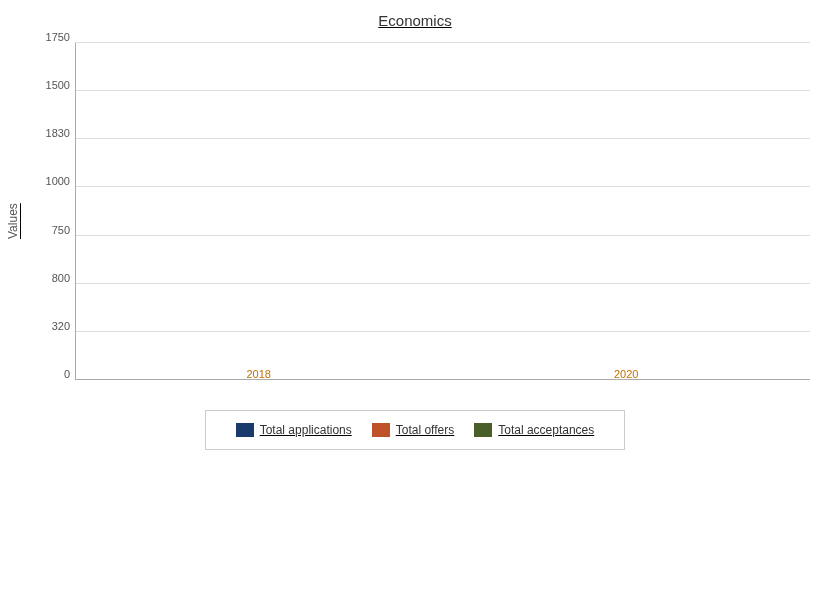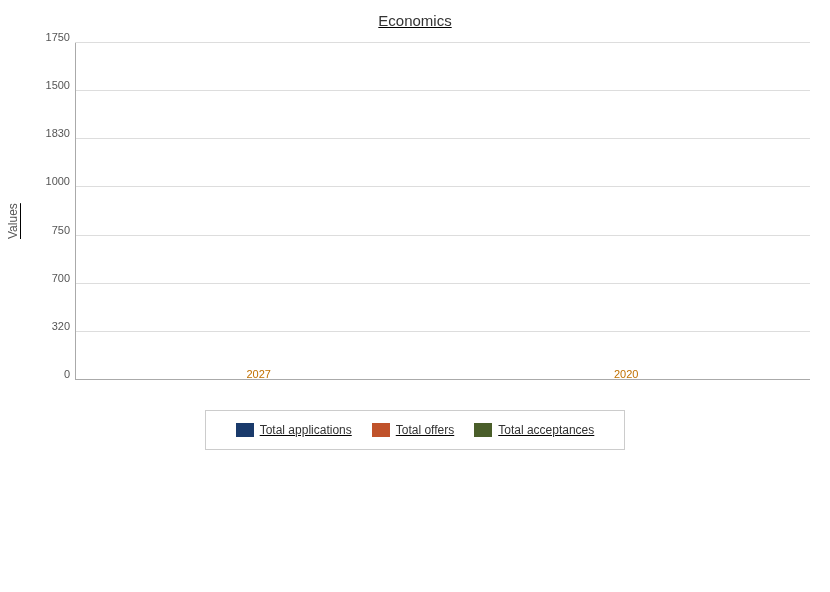--- a/index.html
+++ b/index.html
@@ -160,21 +160,21 @@
     <div class="y-axis-label">Values</div>
     <div class="plot-area">
       <div class="grid-lines" id="grid-lines">
           <div class="grid-line" style="bottom: 0%;">
             <span class="grid-label">0</span>
           </div>
           <div class="grid-line" style="bottom: 14.2857%;">
             <span class="grid-label">320</span>
           </div>
           <div class="grid-line" style="bottom: 28.5714%;">
-            <span class="grid-label">700</span>
+            <span class="grid-label">800</span>
           </div>
           <div class="grid-line" style="bottom: 42.8571%;">
             <span class="grid-label">750</span>
           </div>
           <div class="grid-line" style="bottom: 57.1429%;">
             <span class="grid-label">1000</span>
           </div>
           <div class="grid-line" style="bottom: 71.4286%;">
             <span class="grid-label">1830</span>
           </div>
@@ -185,21 +185,21 @@
             <span class="grid-label">1750</span>
           </div>
         </div>
       <div class="bars-container" id="bars-container">
           <div class="year-group">
             <div class="bars-row">
               <div class="bar bar-applications" style="height: 63.4286%;"></div>
               <div class="bar bar-offers" style="height: 10.5714%;"></div>
               <div class="bar bar-acceptances" style="height: 9.71429%;"></div>
             </div>
-            <div class="year-label">2027</div>
+            <div class="year-label">2018</div>
           </div>
           <div class="year-group">
             <div class="bars-row">
               <div class="bar bar-applications" style="height: 77.7143%;"></div>
               <div class="bar bar-offers" style="height: 10.5714%;"></div>
               <div class="bar bar-acceptances" style="height: 9.42857%;"></div>
             </div>
             <div class="year-label">2020</div>
           </div>
         </div>

